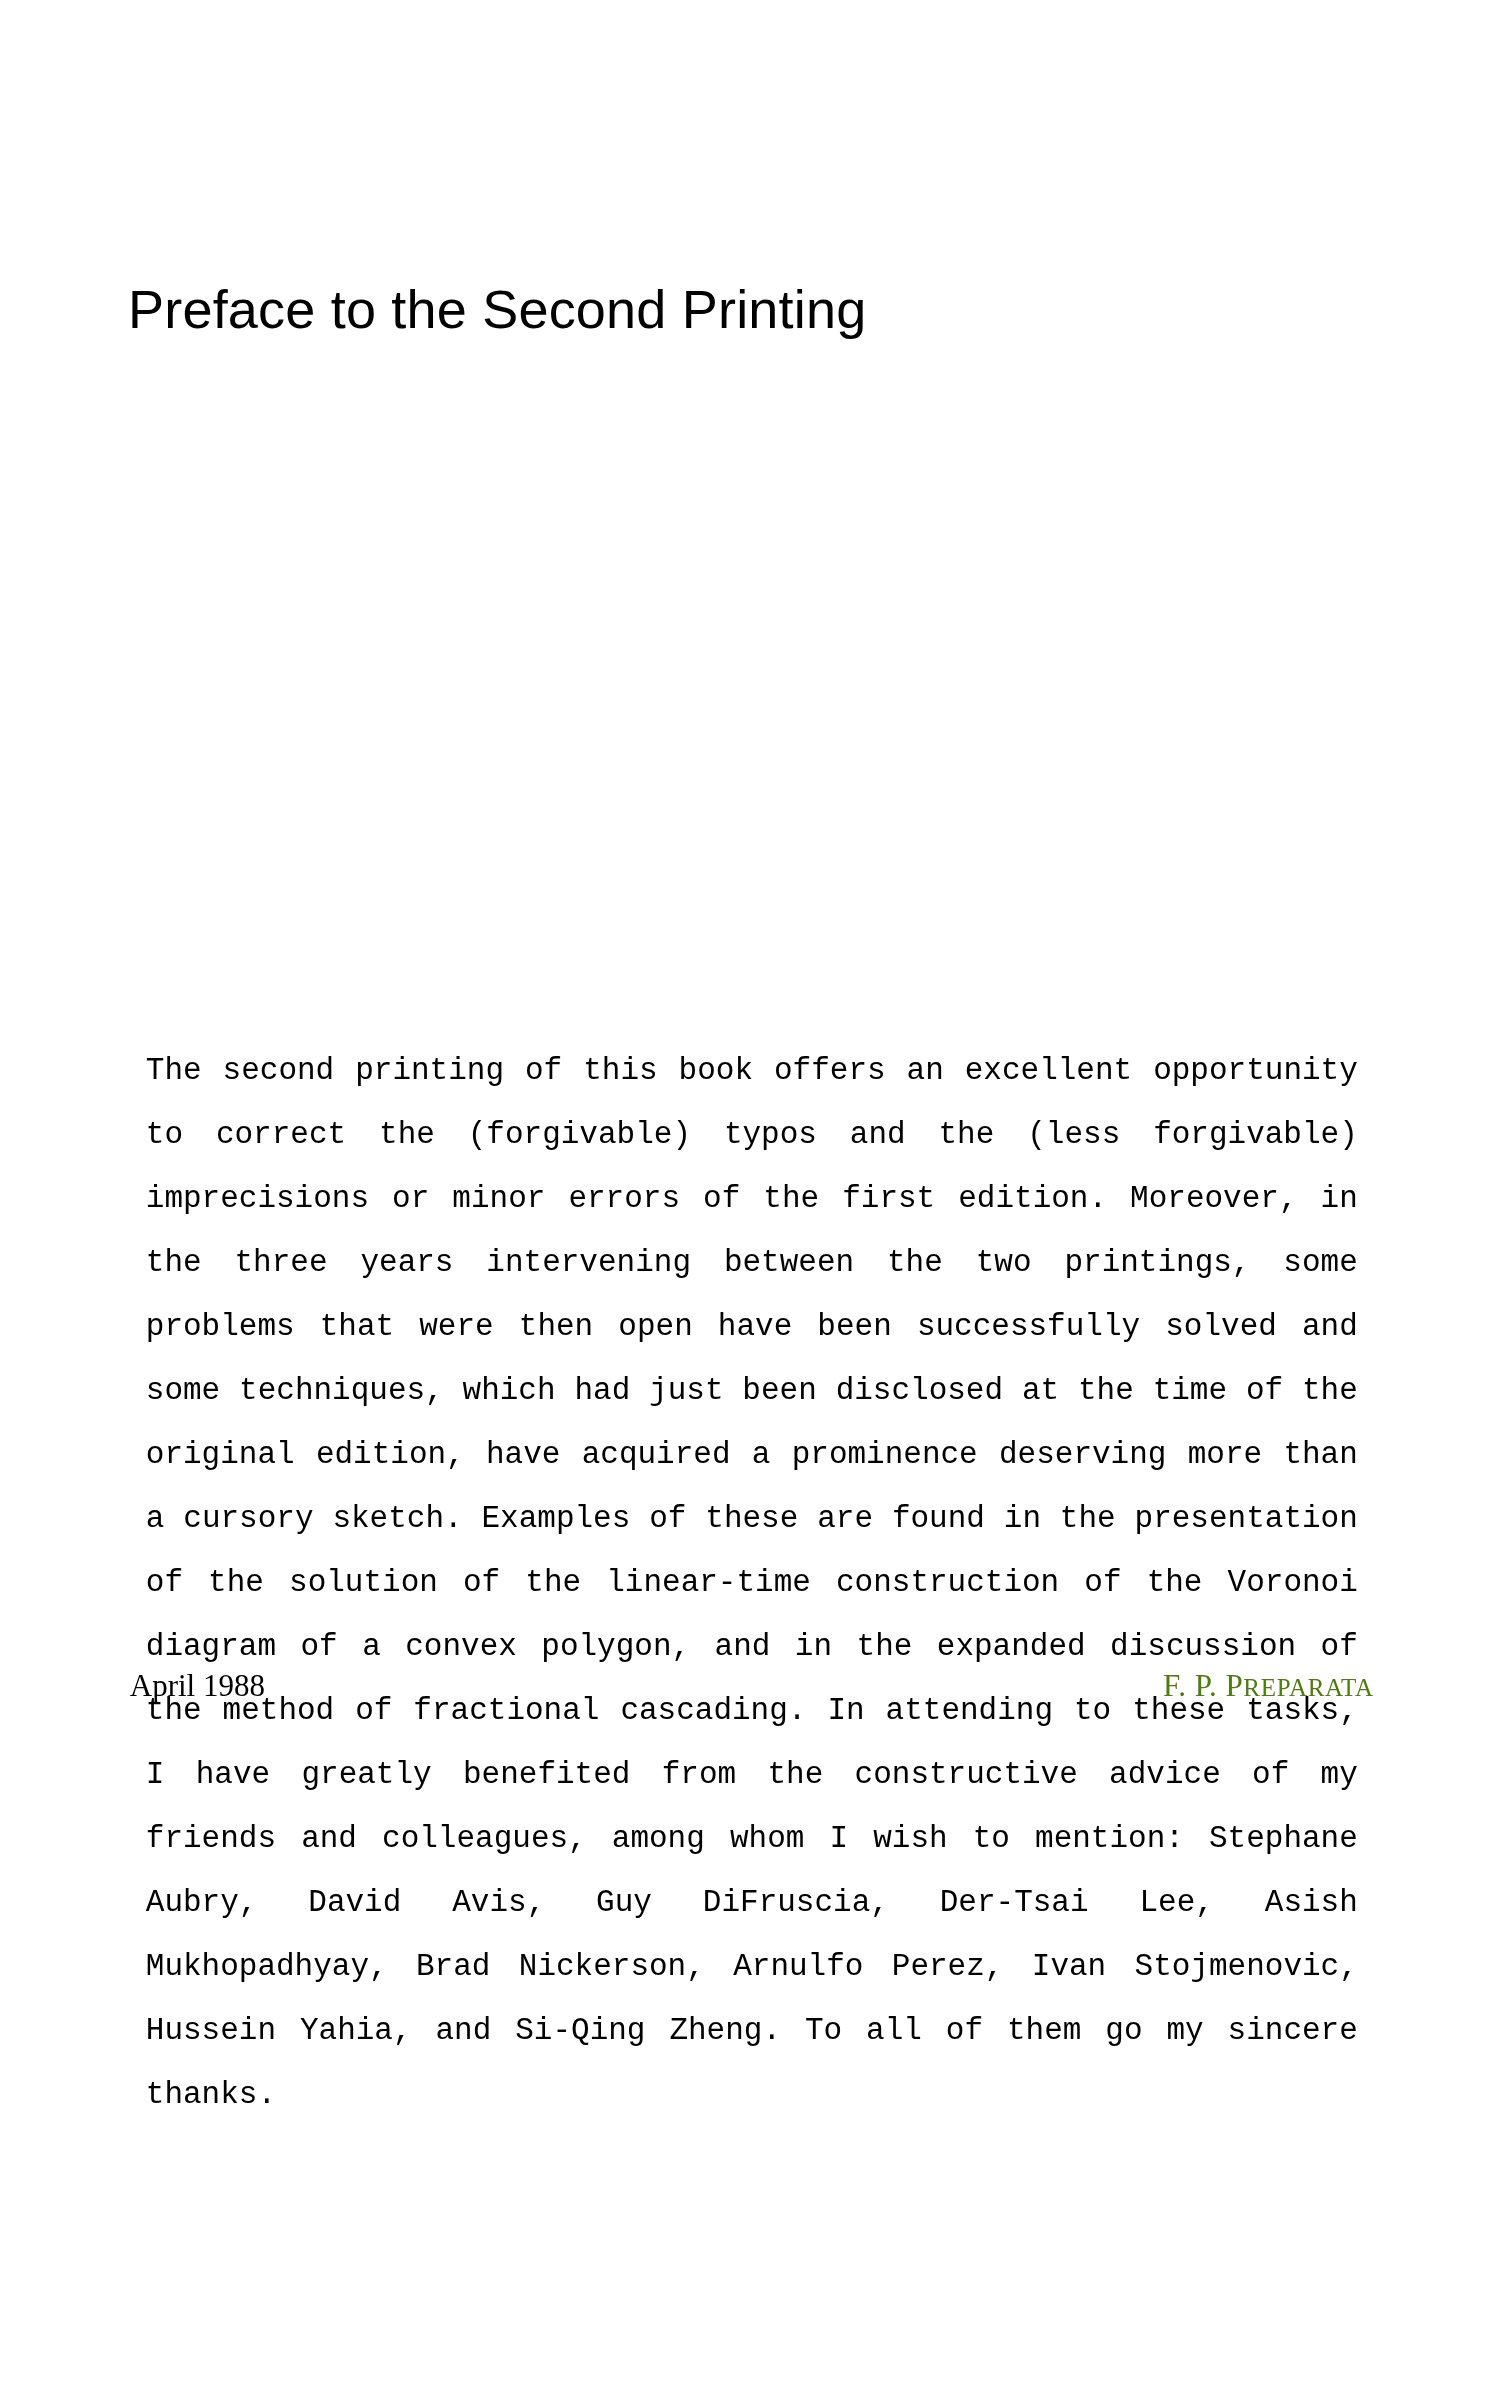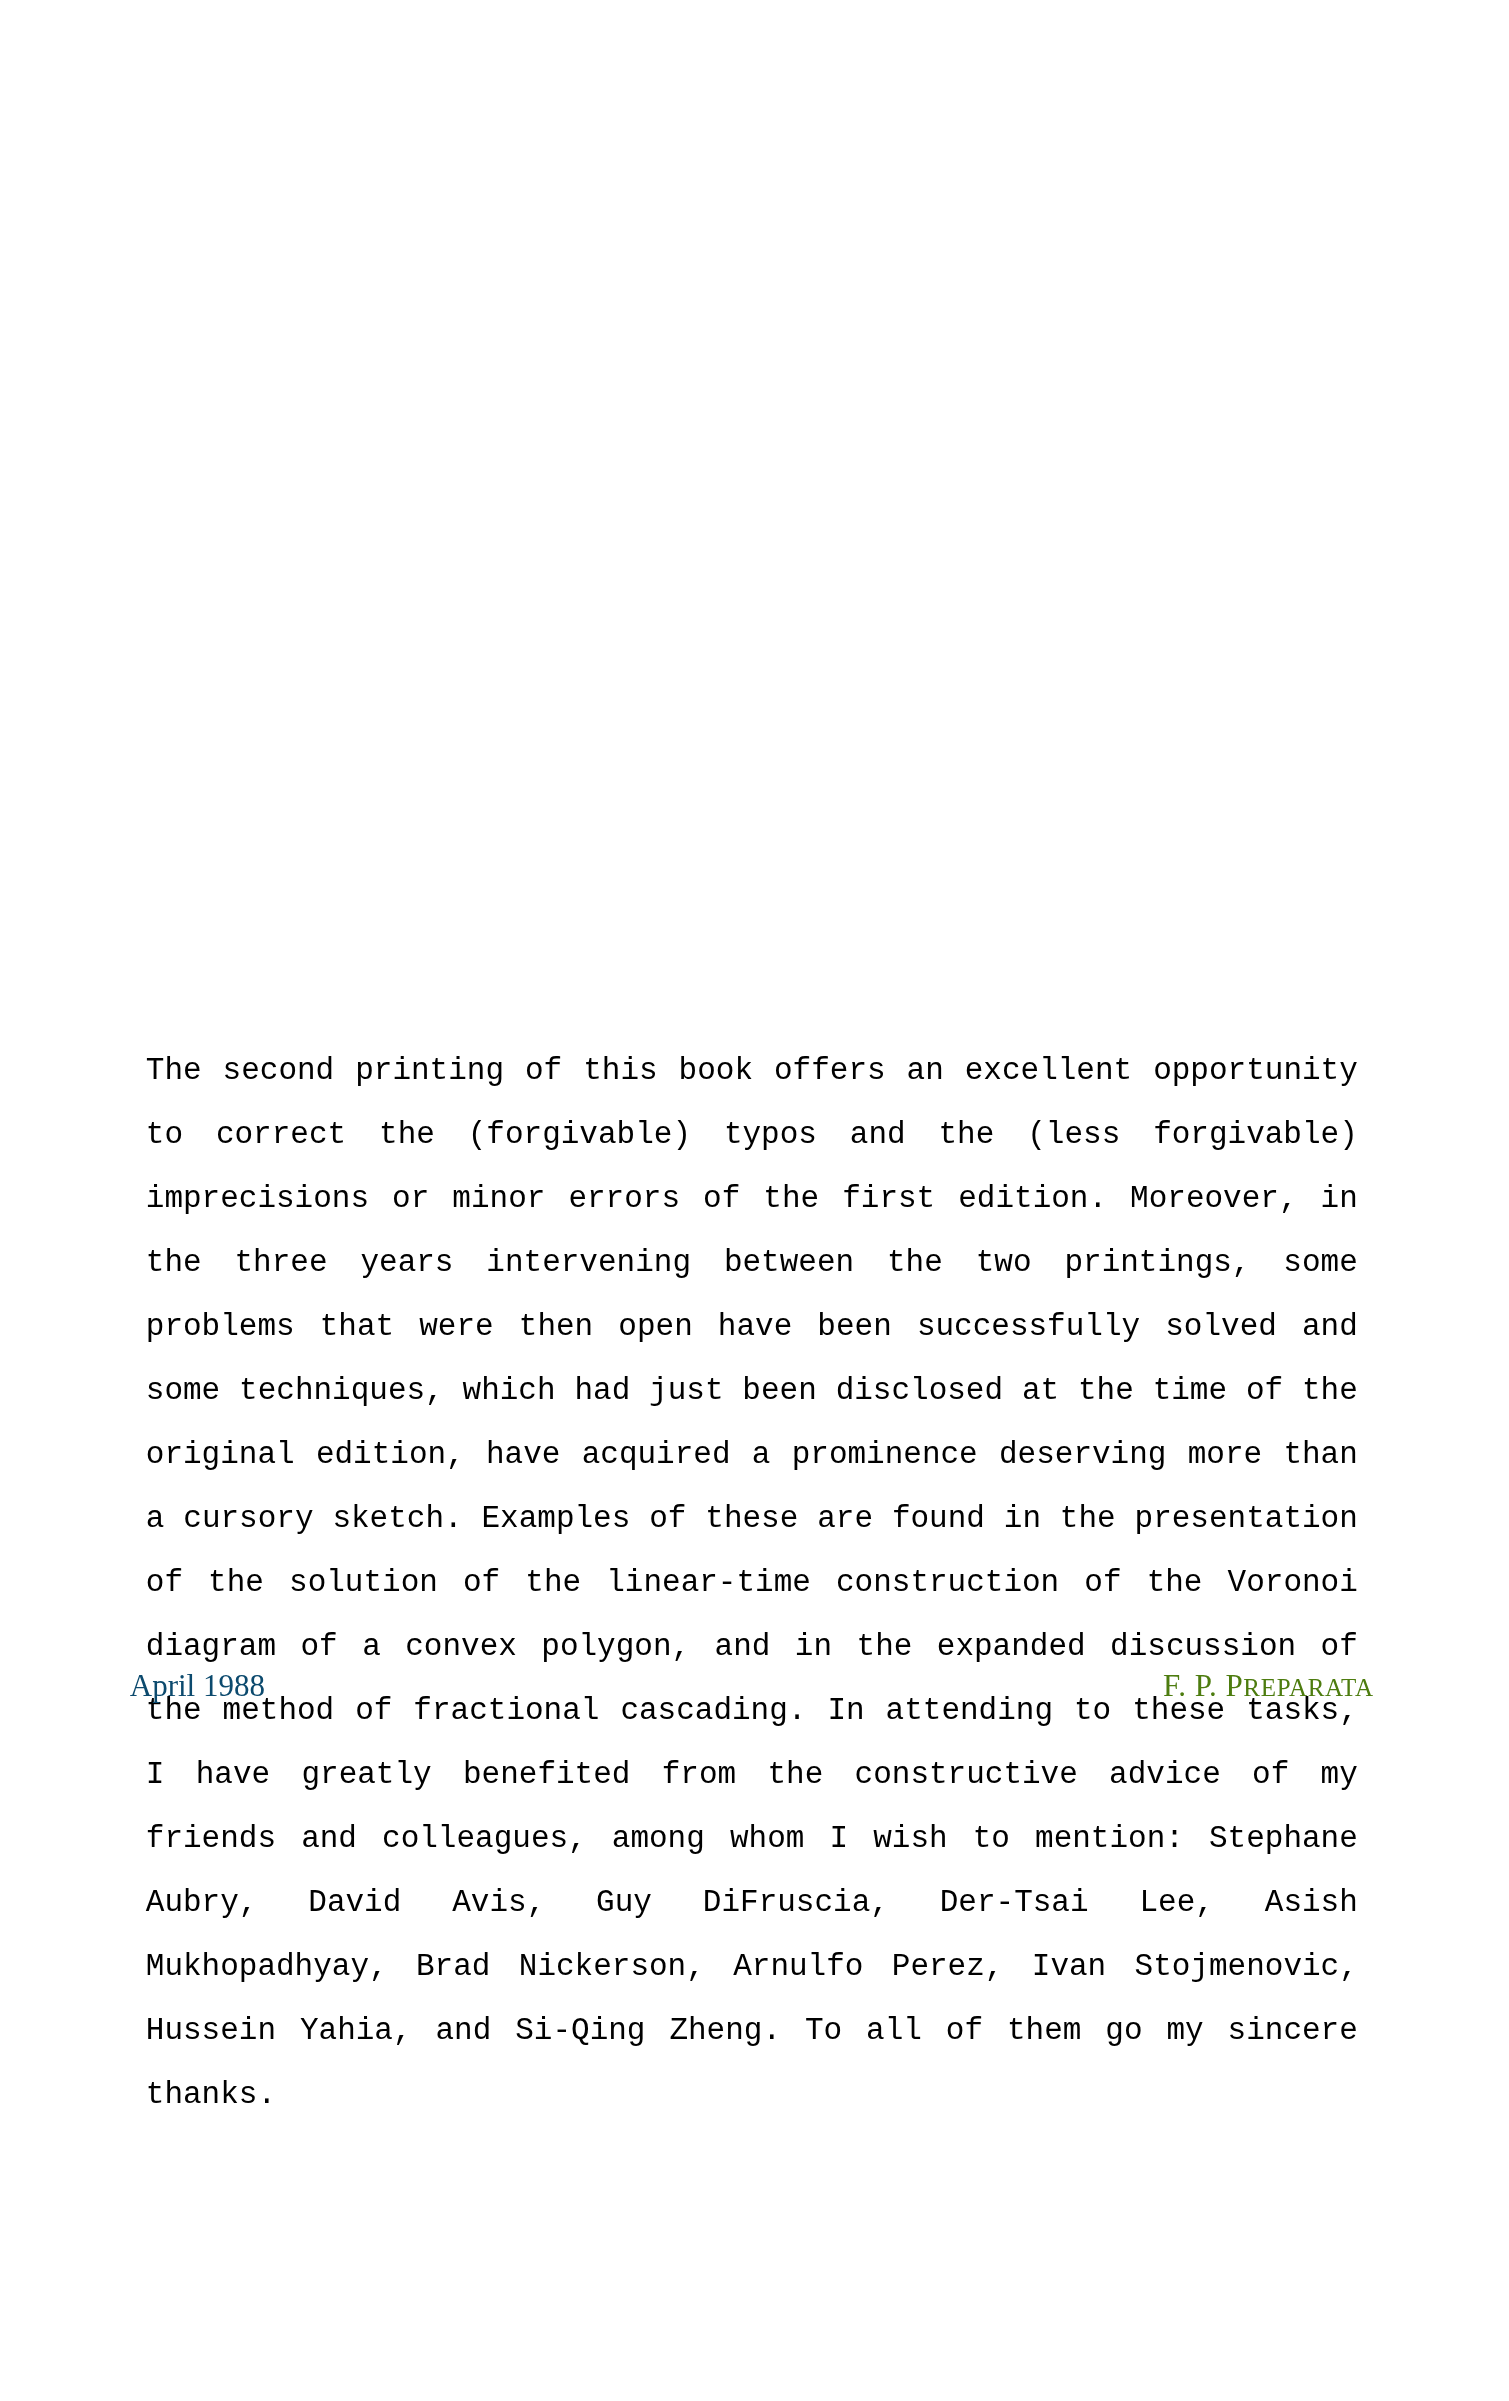--- a/index.html
+++ b/index.html
@@ -56,21 +56,21 @@
     width: 1244px;
     display: flex;
     flex-direction: row;
     justify-content: space-between;
     align-items: baseline;
   }
   .sig-date {
     font-family: "Liberation Serif", serif;
     font-size: 31px;
     line-height: 40px;
-    color: #0c4a6e;
+    color: #000000;
     white-space: nowrap;
   }
   .sig-author {
     font-family: "Liberation Serif", serif;
     font-size: 31px;
     line-height: 40px;
     color: #4d7c0f;
     white-space: nowrap;
     letter-spacing: 0.5px;
   }
@@ -78,20 +78,21 @@
     font-size: 25px;
     letter-spacing: 0.7px;
   }
 </style>
 </head>
 <body>
 
 <div class="page">
   <div class="content">
 
+    <h1 class="page-title">Preface to the Second Printing</h1>
 
     <div class="body-block">
       <p class="body-para">The second printing of this book offers an excellent opportunity to correct the (forgivable) typos and the (less forgivable) imprecisions or minor errors of the first edition. Moreover, in the three years intervening between the two printings, some problems that were then open have been successfully solved and some techniques, which had just been disclosed at the time of the original edition, have acquired a prominence deserving more than a cursory sketch. Examples of these are found in the presentation of the solution of the linear-time construction of the Voronoi diagram of a convex polygon, and in the expanded discussion of the method of fractional cascading. In attending to these tasks, I have greatly benefited from the constructive advice of my friends and colleagues, among whom I wish to mention: Stephane Aubry, David Avis, Guy DiFruscia, Der-Tsai Lee, Asish Mukhopadhyay, Brad Nickerson, Arnulfo Perez, Ivan Stojmenovic, Hussein Yahia, and Si-Qing Zheng. To all of them go my sincere thanks.</p>
     </div>
 
     <div class="signature-row">
       <span class="sig-date">April 1988</span>
       <span class="sig-author">
         <span>F. P. P</span><span class="smallcaps">REPARATA</span>
       </span>

